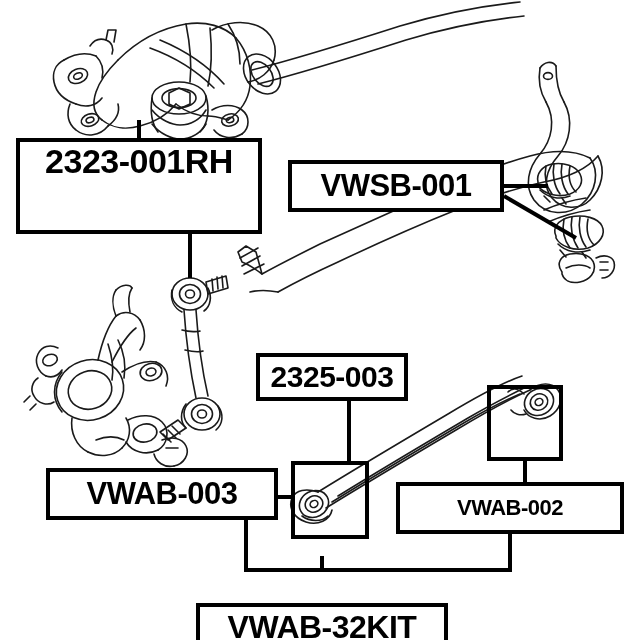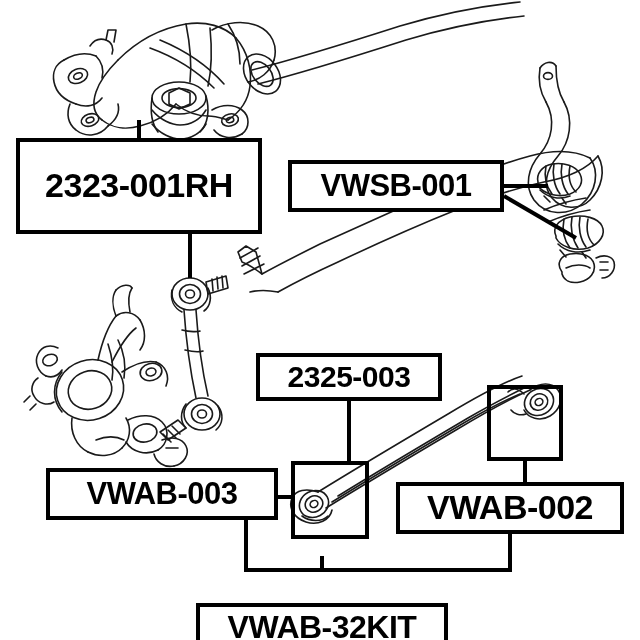--- a/index.html
+++ b/index.html
@@ -22,22 +22,22 @@
     align-items:center;
     justify-content:center;
     color:#000000;
     font-weight:bold;
     letter-spacing:-0.5px;
     white-space:nowrap;
     line-height:1;
   }
   .label-box.stacked{
     flex-direction:column;
-    justify-content:center;
-    padding:10px 0;
+    justify-content:space-between;
+    padding:2px 0;
   }
   .label-box .line{
     display:block;
     text-align:center;
     line-height:1.04;
   }
   .hl-box{
     position:absolute;
     box-sizing:border-box;
     background:transparent;
@@ -290,29 +290,29 @@
   <div class="hl-box" style="left:487px;top:385px;width:76px;height:76px;"></div>
 
   <div class="label-box stacked" style="left:16px;top:138px;width:246px;height:96px;font-size:34px;">
     <span class="line">2323-001RH</span>
   </div>
 
   <div class="label-box" style="left:288px;top:160px;width:216px;height:52px;font-size:31px;">
     <span class="line">VWSB-001</span>
   </div>
 
-  <div class="label-box" style="left:256px;top:353px;width:186px;height:48px;font-size:30px;">
+  <div class="label-box" style="left:256px;top:353px;width:152px;height:48px;font-size:30px;">
     <span class="line">2325-003</span>
   </div>
 
   <div class="label-box" style="left:46px;top:468px;width:232px;height:52px;font-size:31px;">
     <span class="line">VWAB-003</span>
   </div>
 
-  <div class="label-box" style="left:396px;top:482px;width:228px;height:52px;font-size:34px;">
+  <div class="label-box" style="left:396px;top:482px;width:228px;height:52px;font-size:22px;">
     <span class="line">VWAB-002</span>
   </div>
 
   <div class="label-box" style="left:196px;top:556px;width:252px;height:50px;font-size:32px;margin-top:47px;">
     <span class="line">VWAB-32KIT</span>
   </div>
 
 </div>
 
 </body></html>

